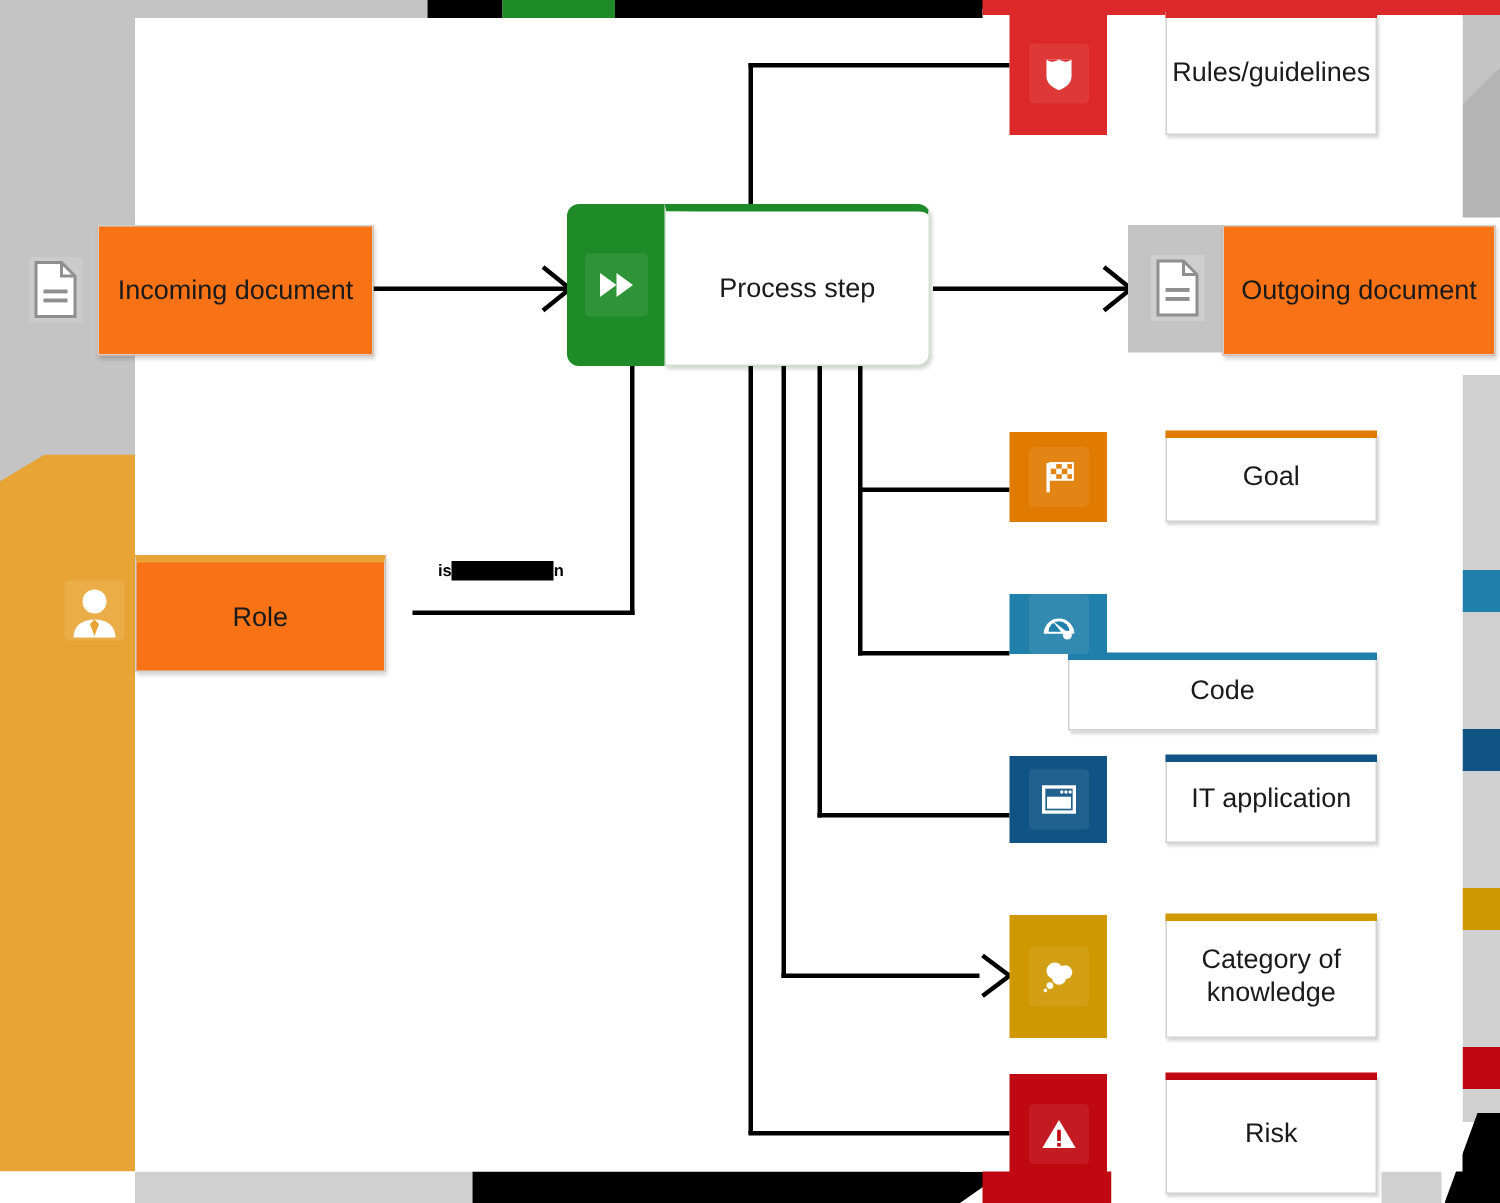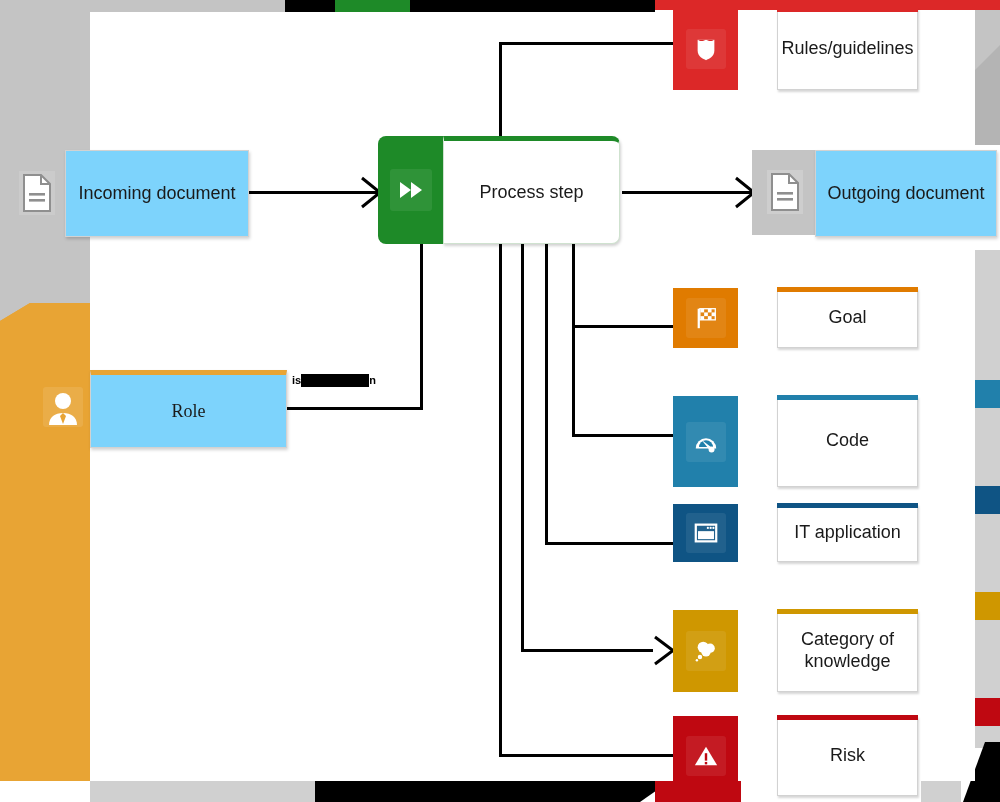--- a/index.html
+++ b/index.html
@@ -66,21 +66,21 @@
   .card .plate.topbar::before {
     content: "";
     position: absolute;
     left: -1px; right: -1px; top: 0;
     height: 5px;
   }
 
   
   .plainbox {
     position: absolute;
-    background: #7dd3fc;
+    background: #f97316;
     border: 1px solid #d2d2d2;
     box-shadow: 1px 2px 3px rgba(0,0,0,0.18);
     display: flex;
     align-items: center;
     justify-content: center;
     text-align: center;
     font-size: 18px;
     color: #1a1a1a;
     line-height: 1.25;
   }
@@ -270,21 +270,21 @@
     <span>Outgoing document</span>
   </div>
 
   <div style="position:absolute;left:43px;top:387px;width:40px;height:40px;background:rgba(255,255,255,0.10);border-radius:3px;">
     <svg viewBox="0 0 40 40" width="40" height="40">
       <circle cx="20" cy="14" r="8" fill="#ffffff"></circle>
       <path d="M6 38 c0-8 6-12 14-12 s14 4 14 12 z" fill="#ffffff"></path>
       <path d="M20 26 l-3 3 l3 8 l3 -8 z" fill="#e8a434"></path>
     </svg>
   </div>
-  <div class="plainbox" style="left:90px;top:370px;width:197px;height:78px;border-top:5px solid #e8a434;box-sizing:border-box;font-family:Liberation Serif, serif;">
+  <div class="plainbox" style="left:90px;top:370px;width:167px;height:78px;border-top:5px solid #e8a434;box-sizing:border-box;">
     <span>Role</span>
   </div>
 
   <div class="rel-label" style="left:292px;top:374px;">
     <span>is</span><span class="redact" style="width:68px;height:13px;margin:0 0 1px 0;"></span><span>n</span>
   </div>
 
   <div class="card" style="left:673px;top:8px;width:245px;height:82px;">
     <div class="tile" style="width:65px;background:#dc2828;">
       <div class="glyphbox">
@@ -316,21 +316,21 @@
           <rect x="7.4" y="4" width="16.6" height="12" fill="none" stroke="#ffffff" stroke-width="1.4"></rect>
         </svg>
       </div>
     </div>
     <div class="plate topbar" style="--bar:#e07b00;">
       <span>Goal</span>
     <div style="position: absolute; left: -1px; right: -1px; top: -1px; height: 5px; background: rgb(224, 123, 0);"></div>
       </div>
   </div>
 
-  <div class="card" style="left:673px;top:396px;width:245px;height:91px;">
+  <div class="card" style="left:673px;top:396px;width:245px;height:91px;flex-direction:column;">
     <div class="tile" style="width:65px;background:#2180ab;">
       <div class="glyphbox">
         <svg viewBox="0 0 28 28" width="26" height="26">
           <path d="M3 21 a11 11 0 0 1 22 0 z" fill="#ffffff"></path>
           <path d="M6.5 19.5 a7.5 7.5 0 0 1 15 0 z" fill="#2180ab"></path>
           <path d="M9 11.5 l10 7.5 l-2 2.5 z" fill="#ffffff"></path>
           <circle cx="20" cy="22" r="3.2" fill="#ffffff"></circle>
         </svg>
       </div>
     </div>

